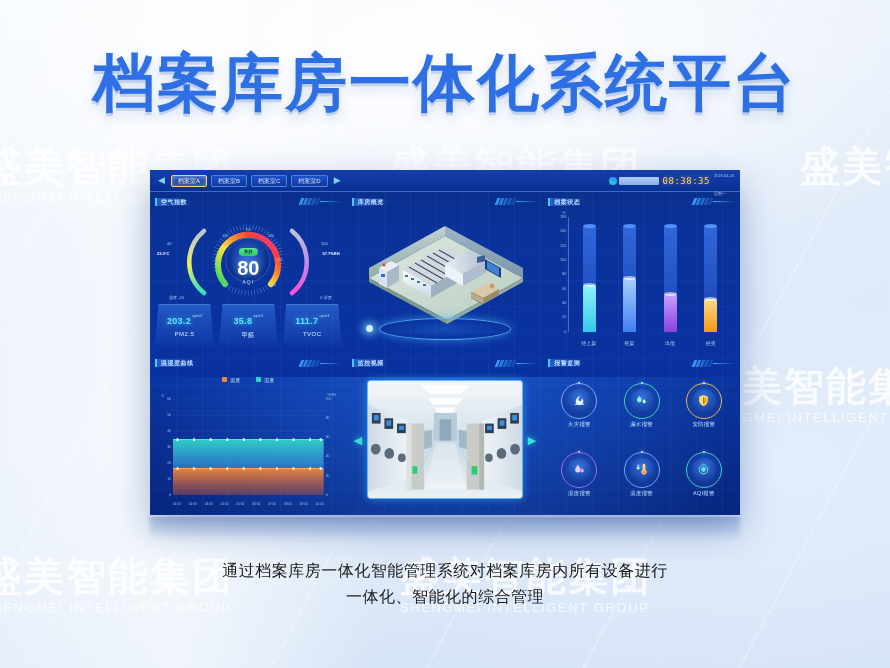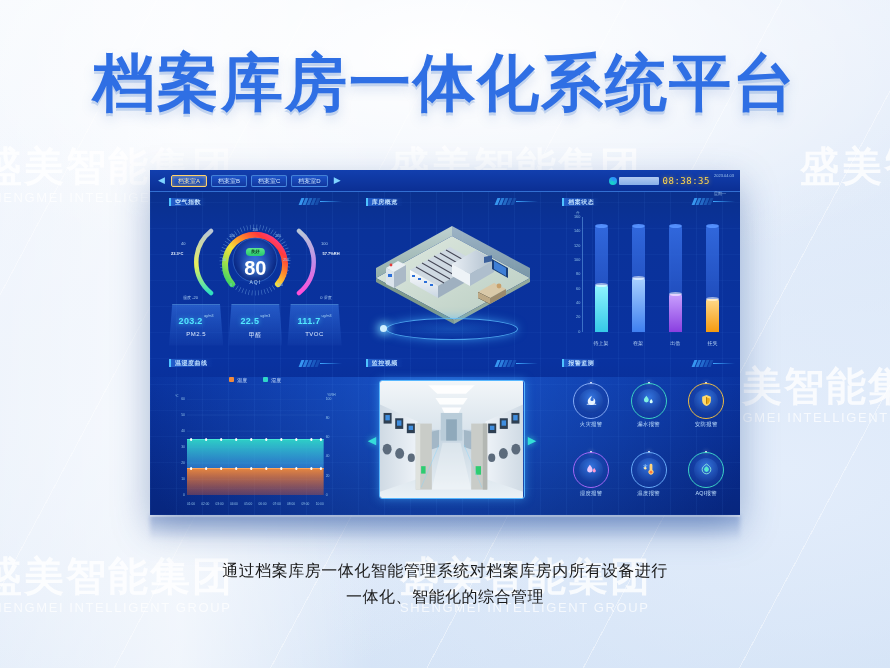--- a/index.html
+++ b/index.html
@@ -83,21 +83,21 @@
     background:conic-gradient(from 20deg,#2f8fff,#16d6c6,#2f8fff); }
   .logo-txt { width:40px; height:8px; border-radius:1px;
     background:linear-gradient(180deg,#cfe4ff,#9ec4f5); opacity:.85; }
   .clock { font-size:9px; font-weight:normal; color:#ffd84d; letter-spacing:.5px;
            font-family:"DejaVu Sans Mono", monospace; text-shadow:0 0 5px rgba(255,200,60,.6); }
   .cdate { font-size:4px; color:#9fc6ef; line-height:1.25; }
 
   
   .grid { position:relative; z-index:2; display:grid; height:323px;
           grid-template-columns:1fr 1fr 1fr; grid-template-rows:1fr 1fr; gap:0; }
-  .panel { position:relative; padding:4px 5px 6px;margin-left:14px; }
+  .panel { position:relative; padding:4px 5px 6px; }
 
   .p-head { display:flex; align-items:center; height:11px; margin-bottom:2px; }
   .p-title { font-size:6px; color:#bfe0ff; letter-spacing:.5px; font-weight:bold;
              padding:1px 5px 1px 4px; line-height:1;
              background:linear-gradient(90deg, rgba(36,96,205,.95), rgba(20,62,160,0));
              border-left:2px solid #4fc3ff; white-space:nowrap; }
   .p-deco { margin-left:auto; display:flex; align-items:center; gap:1px; }
   .p-deco i { display:block; width:3px; height:7px; background:#3fa8ff; transform:skewX(-22deg);
               opacity:.85; }
   .p-deco i:nth-child(2){opacity:.65} .p-deco i:nth-child(3){opacity:.48}
@@ -343,21 +343,21 @@
 
         <div class="metrics">
           <div class="metric">
             <div>
               <span class="m-val">203.2</span><span class="m-unit">ug/m3</span>
             </div>
             <div class="m-name">PM2.5</div>
           </div>
           <div class="metric">
             <div>
-              <span class="m-val">22.5</span><span class="m-unit">ug/m3</span>
+              <span class="m-val">35.8</span><span class="m-unit">ug/m3</span>
             </div>
             <div class="m-name">甲醛</div>
           </div>
           <div class="metric">
             <div>
               <span class="m-val">111.7</span><span class="m-unit">ug/m3</span>
             </div>
             <div class="m-name">TVOC</div>
           </div>
         </div>

